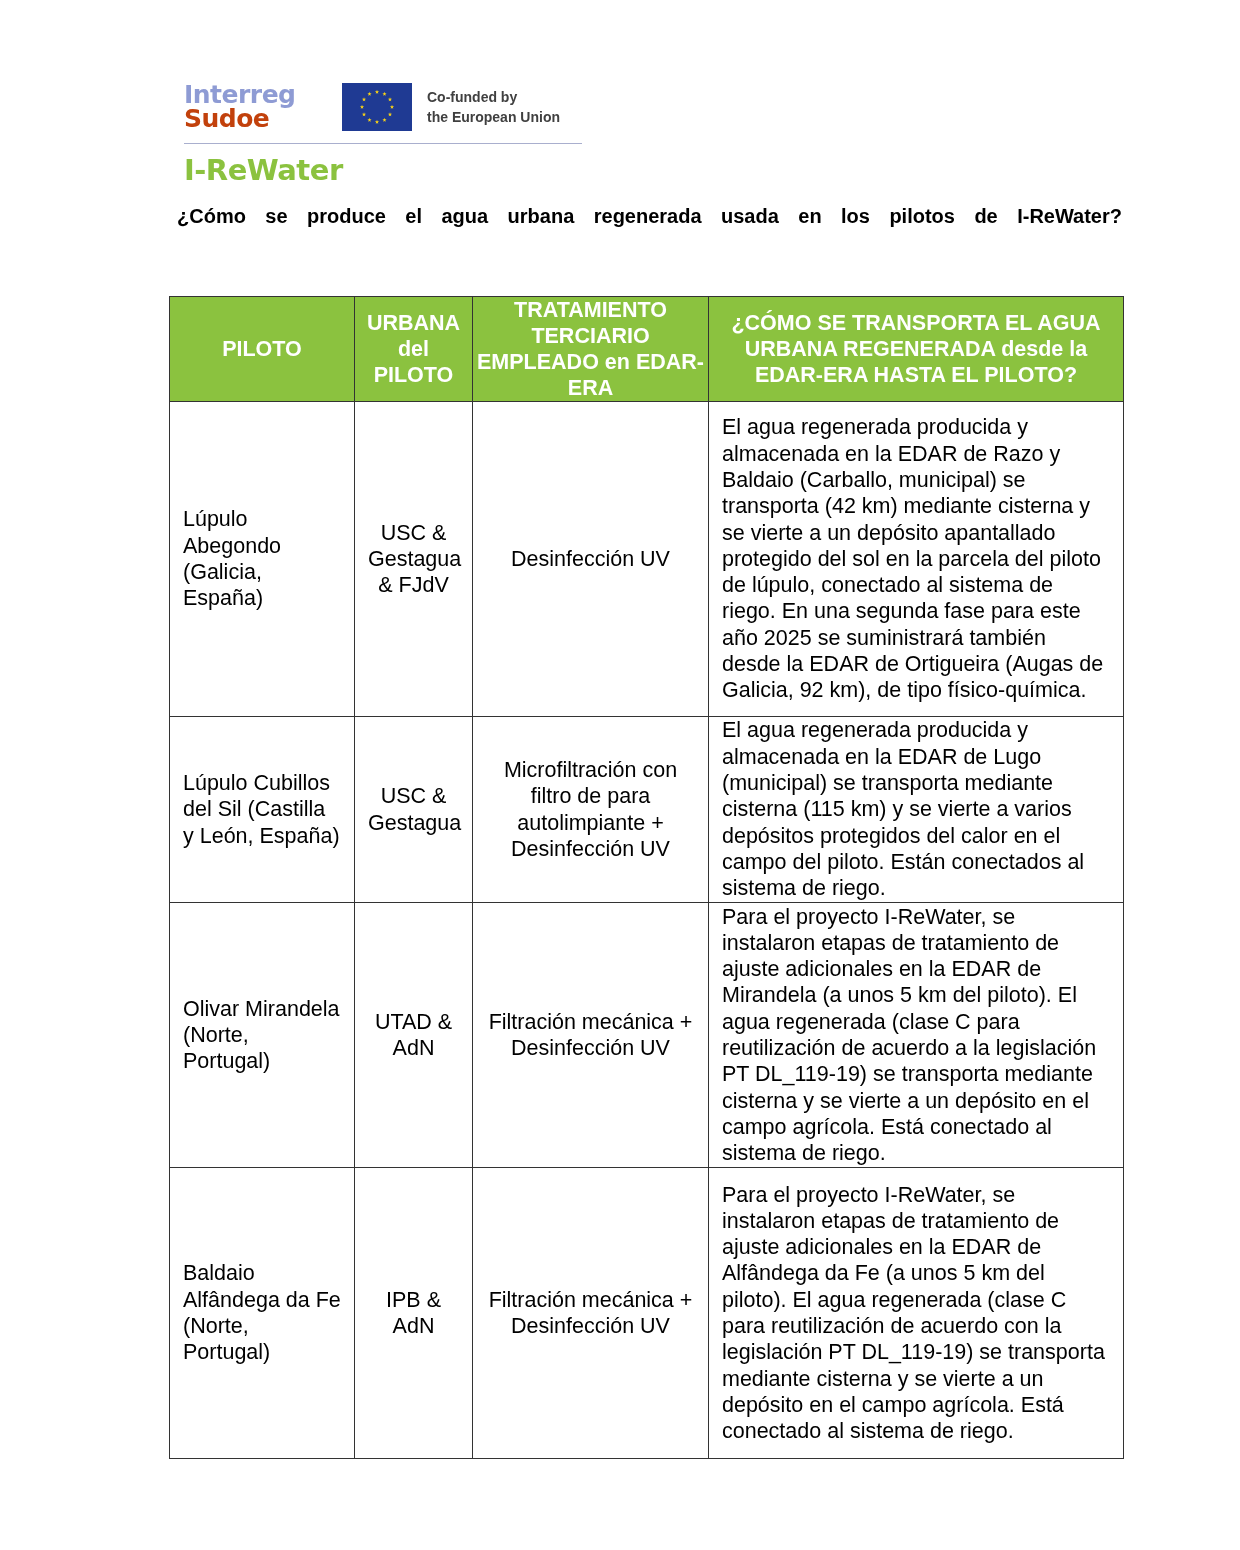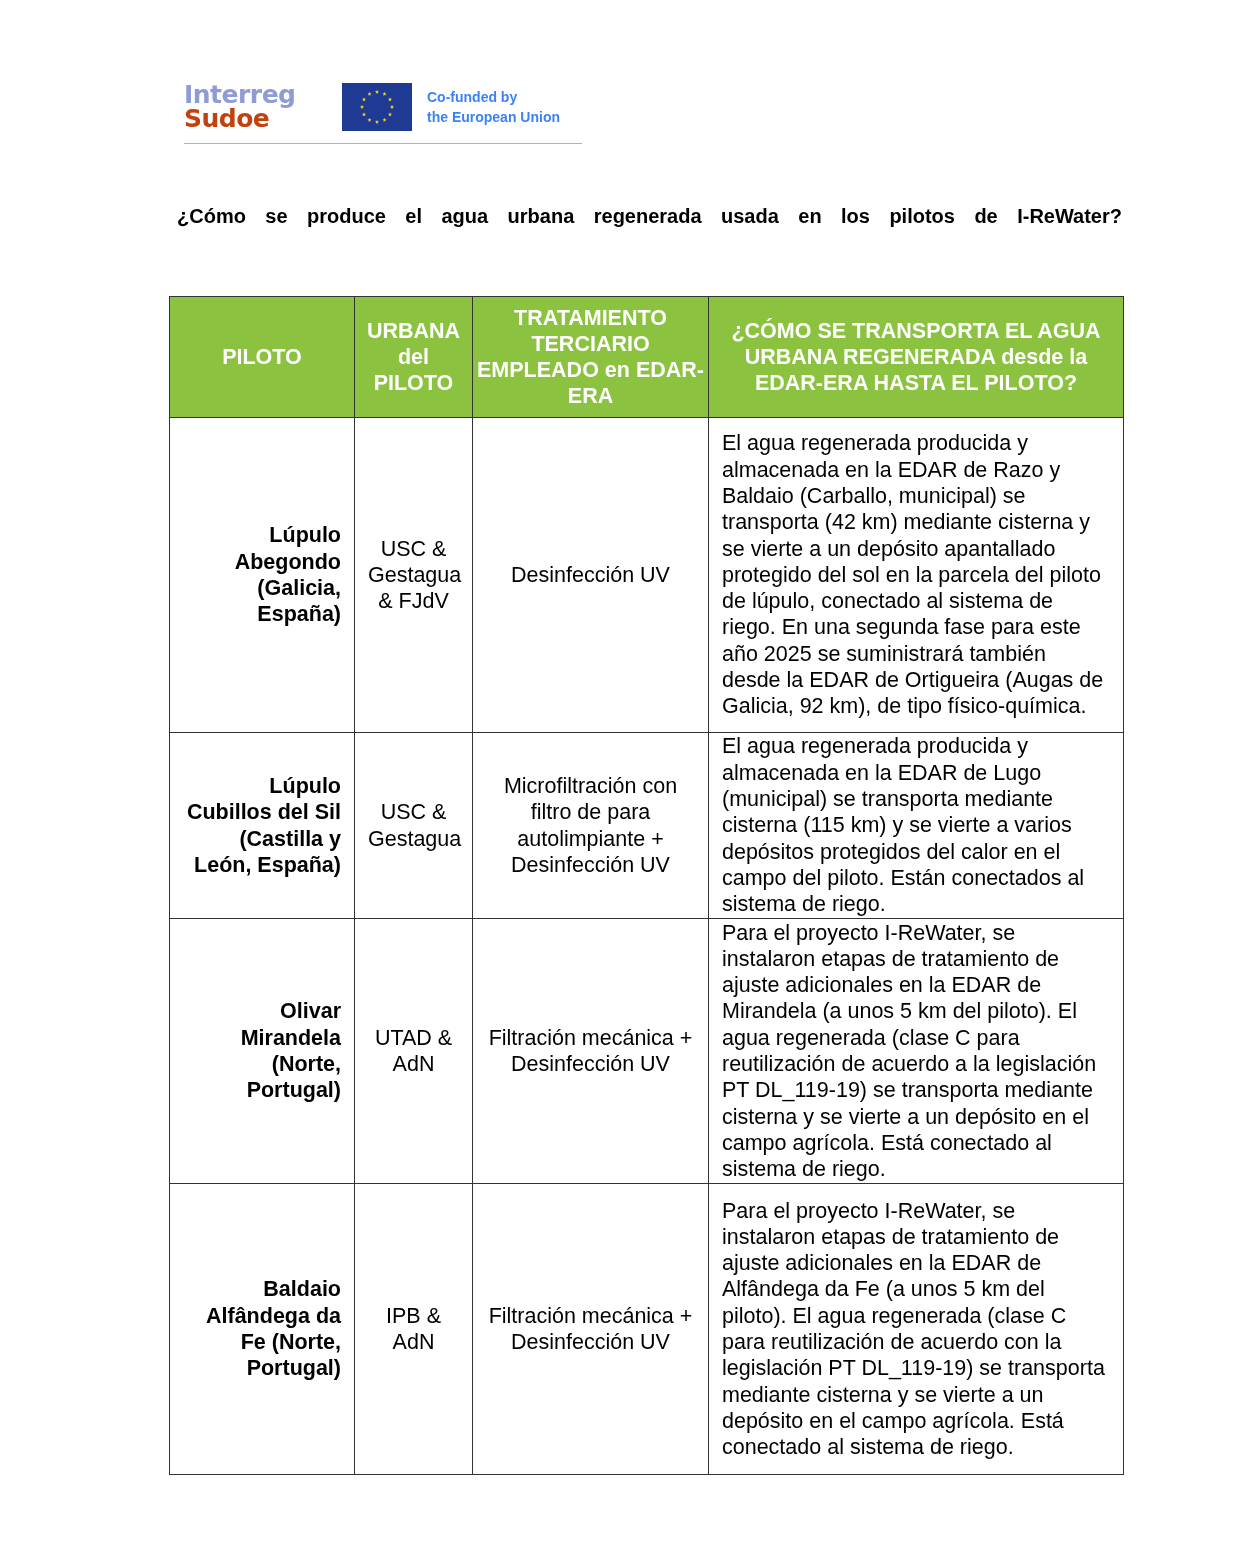--- a/index.html
+++ b/index.html
@@ -6,32 +6,32 @@
     body { width: 1240px; height: 1550px; position: relative; overflow: hidden;
            font-family: "Liberation Sans", sans-serif; color: #000; }
 
     .header { position: absolute; left: 184px; top: 80px; width: 398px; }
     .logo-row { display: flex; align-items: center; height: 54px; }
     .interreg { font-family: "DejaVu Sans", sans-serif; font-weight: bold; line-height: 24px; font-size: 25px; letter-spacing: -0.5px; width: 158px; }
     .interreg .l1 { color: #8e9bd4; display: block; }
     .interreg .l2 { color: #c2410c; display: block; }
     .eu-flag { width: 70px; height: 48px; background: #1f3a93; margin-left: 0; position: relative; }
     .eu-flag svg { position: absolute; left: 0; top: 0; }
-    .cofunded { margin-left: 15px; font-weight: bold; color: #3b82f6; font-size: 14px; line-height: 20px; }
+    .cofunded { margin-left: 15px; font-weight: bold; color: #404040; font-size: 14px; line-height: 20px; }
     .cofunded span { display: block; }
     .header-rule { height: 1px; background: #a9afce; width: 398px; margin-top: 9px; }
     .project-name { font-family: "DejaVu Sans", sans-serif; font-weight: bold; font-size: 29px; color: #8bc23f; margin-top: 9px; letter-spacing: -0.5px; }
 
     .doc-title { position: absolute; left: 177px; top: 205px; width: 945px; font-weight: bold; font-size: 20px; text-align: justify; text-align-last: justify; }
 
     table.pilots { position: absolute; left: 169px; top: 296px; width: 954px; border-collapse: collapse; table-layout: fixed; }
     table.pilots th, table.pilots td { border: 1.5px solid #333; vertical-align: middle; padding: 0 13px; font-size: 21.5px; line-height: 26.3px; }
     table.pilots th { background: #8bc23f; color: #ffffff; font-weight: bold; text-align: center; height: 104px; padding: 0 4px; line-height: 26px; }
-    table.pilots th.col-transport { padding: 8px 6px; }
-    td.pilot { font-weight: bold; text-align: right; }
+    table.pilots th.col-transport { padding: 0 6px; }
+    td.pilot { font-weight: normal; text-align: left; }
     td.socios { text-align: center; }
     td.treatment { text-align: center; margin-left: 14px; }
     td.transport { text-align: left; padding-right: 4px; }
     col.c1 { width: 185px; } col.c2 { width: 118px; } col.c3 { width: 236px; } col.c4 { width: 415px; }
     tr.r1 td { height: 314px; } tr.r2 td { height: 185px; } tr.r3 td { height: 264px; } tr.r4 td { height: 290px; }
   </style>
 </head>
 <body>
 
 <div class="header">
@@ -57,20 +57,21 @@
             <polygon points="27.50,8.81 28.03,10.28 29.59,10.33 28.36,11.29 28.79,12.79 27.50,11.91 26.21,12.79 26.64,11.29 25.41,10.33 26.97,10.28" fill="#f7d117"></polygon>
           </g>
       </svg>
     </div>
     <div class="cofunded">
       <span>Co-funded by</span>
       <span>the European Union</span>
     </div>
   </div>
   <div class="header-rule"></div>
+  <div class="project-name">I-ReWater</div>
 </div>
 
 <div class="doc-title">¿Cómo se produce el agua urbana regenerada usada en los pilotos de I-ReWater?</div>
 
 <table class="pilots">
   <colgroup>
       <col class="c1">
       <col class="c2">
       <col class="c3">
       <col class="c4">

